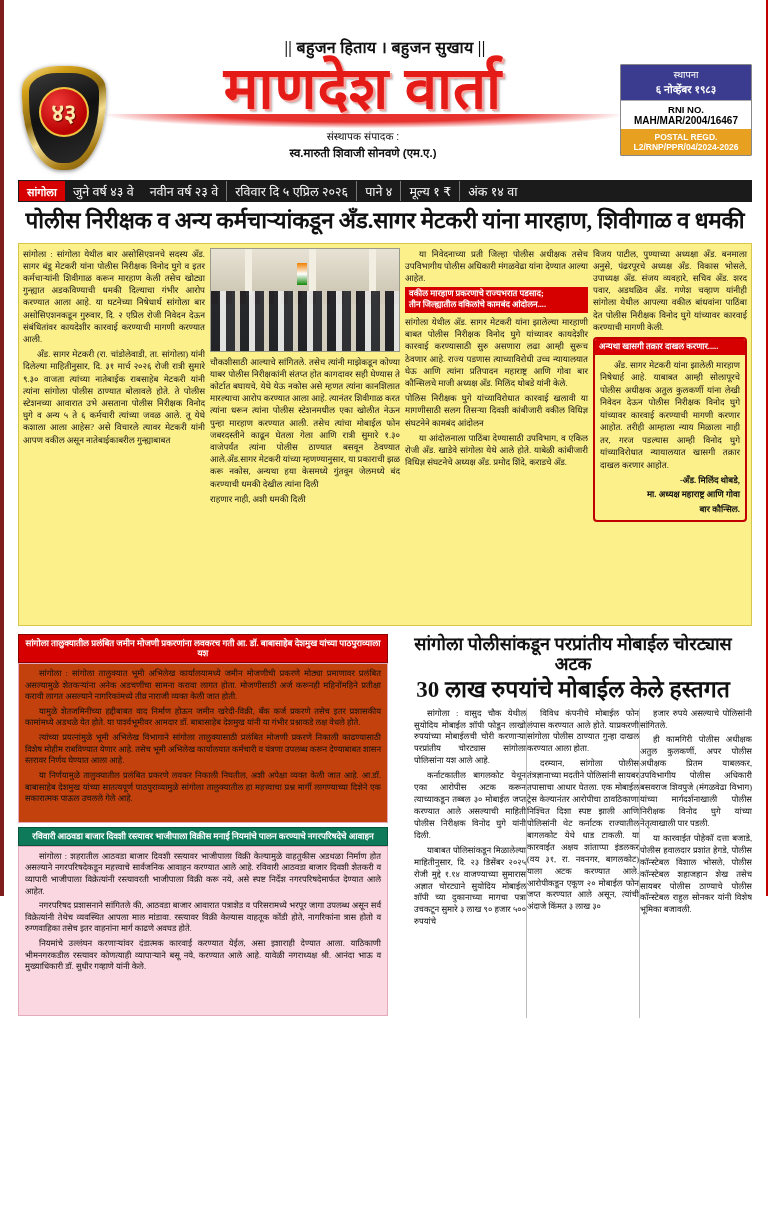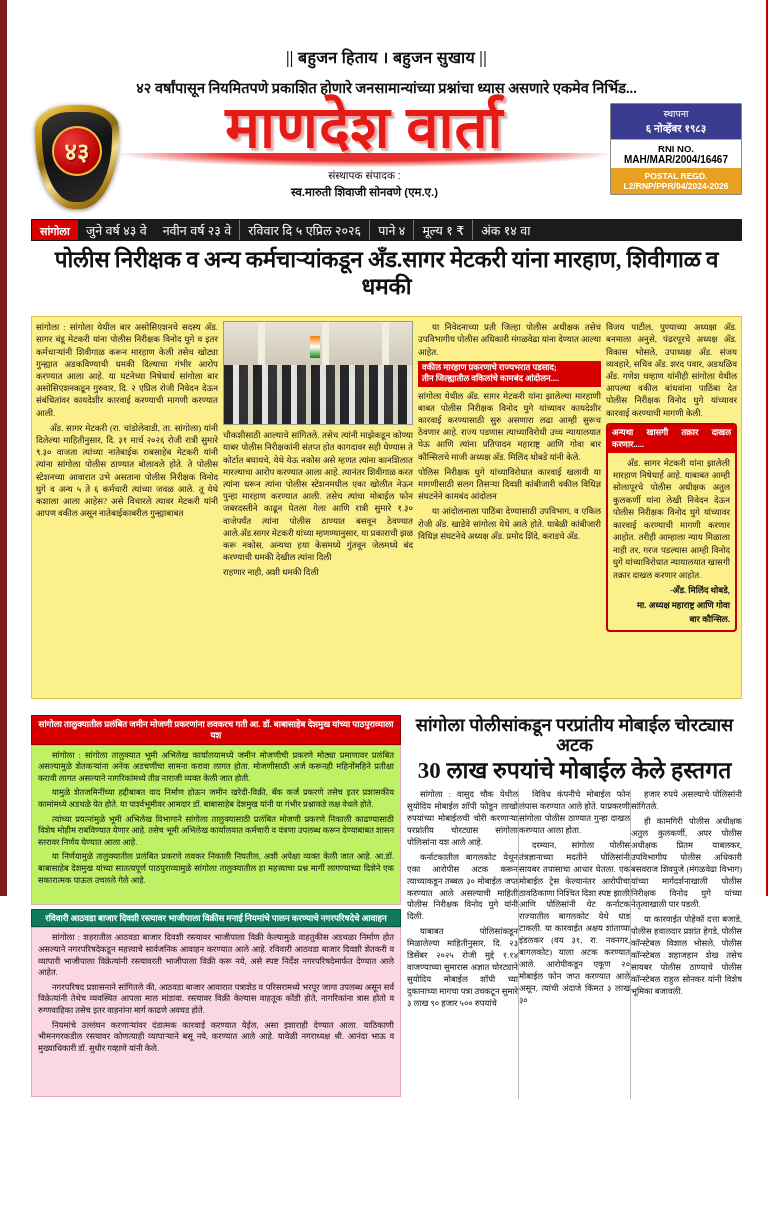--- a/index.html
+++ b/index.html
@@ -8,23 +8,23 @@
     margin: 0; padding: 0;
     width: 768px; height: 1212px;
     background: #ffffff;
     font-family: "Liberation Sans", "DejaVu Sans", sans-serif;
     overflow: hidden;
   }
   .page {
     width: 768px; height: 896px;
     position: relative;
     background: #fff;
-    border-left: 7px solid #7f1d1d;
+    border-left: 4px solid #7f1d1d;
     border-right: 2px solid #c00000;
-    padding: 16px;
+    padding: 6px;
   }
 
   
   .slogan-wrap { text-align: center; padding-top: 30px; }
   .slogan1 {
     font-size: 16px; font-weight: 700; color: #111; letter-spacing: .3px;
     font-family: "Liberation Serif", "DejaVu Serif", serif;
   }
   .slogan2 {
     font-size: 14.5px; font-weight: 600; color: #111; margin-top: 9px;
@@ -124,21 +124,21 @@
 
   .subhead-red {
     margin: 6px 8px 5px; background: #d60000; color: #fff;
     border: 1px solid #a00000;
     text-align: center; font-weight: 700; font-size: 15.5px; padding: 3px 4px;
     font-family: "Liberation Serif", "DejaVu Serif", serif;
   }
 
   
   .story1 {
-    margin: 16px 8px; background: #fbf08a; border: 1px solid #d8c64a;
+    margin: 8px 8px; background: #fbf08a; border: 1px solid #d8c64a;
     display: flex; padding: 4px 4px 4px 4px; gap: 5px; height: 383px;
     overflow: hidden;
   }
   .col { font-size: 8.6px; line-height: 1.42; color: #111; text-align: justify;
          font-family: "Liberation Serif", "DejaVu Serif", serif; }
   .c1 { flex: 0 0 182px; }
   .c2 { flex: 0 0 190px; }
   .c3 { flex: 0 0 183px; }
   .c4 { flex: 1 1 auto; }
   .col p { margin: 0 0 3px; text-indent: 14px; }
@@ -196,59 +196,58 @@
     background: #d60000; color: #fff; border: 1px solid #8b0000;
     font-size: 8.6px; font-weight: 700; padding: 3px 4px; text-align: center;
     font-family: "Liberation Serif", "DejaVu Serif", serif; line-height: 1.25;
   }
   .band-green {
     background: #0f7a5a; color: #fff; border: 1px solid #0a553e;
     font-size: 8.6px; font-weight: 700; padding: 3px 4px; text-align: center;
     font-family: "Liberation Serif", "DejaVu Serif", serif; line-height: 1.25;
   }
   .pink-body {
-    background: #bef264; border: 1px solid #e3a9bc; padding: 4px 6px;
+    background: #c2410c; border: 1px solid #e3a9bc; padding: 4px 6px;
     font-size: 8.3px; line-height: 1.4; text-align: justify; color: #111;
     font-family: "Liberation Serif", "DejaVu Serif", serif;
     height: 160px; overflow: hidden;
   }
   .pink-body p, .pink2 p { margin: 0 0 3px; text-indent: 14px; }
   .pink2 {
     background: #fbd7e2; border: 1px solid #e3a9bc; padding: 4px 6px;
     font-size: 8.3px; line-height: 1.4; text-align: justify; color: #111;
     font-family: "Liberation Serif", "DejaVu Serif", serif;
     height: 170px; overflow: hidden;
   }
 
   .r-hl {
     text-align: center; font-family: "Liberation Serif", "DejaVu Serif", serif;
     font-weight: 700; color: #111; line-height: 1.12;
   }
   .r-hl .a { font-size: 18px; }
   .r-hl .b { font-size: 23px; margin-top: 3px; }
 
   .white-cols {
-    display: flex; gap: 0; margin-top: 5px; height: 310px; overflow: hidden;
+    display: flex; gap: 0; margin-top: 5px; height: 310px; overflow: hidden; margin-left: 20px;
   }
   .white-cols .wc {
     flex: 1 1 0; font-size: 8.4px; line-height: 1.42; text-align: justify;
     color: #111; font-family: "Liberation Serif", "DejaVu Serif", serif;
   }
   .white-cols .wc p { margin: 0 0 3px; text-indent: 13px; }
 
   .vdiv { width: 1px; background: #bbb; }
 </style>
 </head>
 <body>
 
 <div class="page">
 
   <div class="slogan-wrap">
     <div class="slogan1">|| बहुजन हिताय । बहुजन सुखाय ||</div>
-    <div class="slogan2">४२ वर्षांपासून नियमितपणे प्रकाशित होणारे जनसामान्यांच्या प्रश्नांचा ध्यास असणारे एकमेव निर्भिड...</div>
   </div>
 
   <div class="masthead">
 
     <div class="crest">
       <div class="shield"></div>
       <div class="inner"></div>
       <div class="disc">
           <span class="num">४३</span>
         </div>

